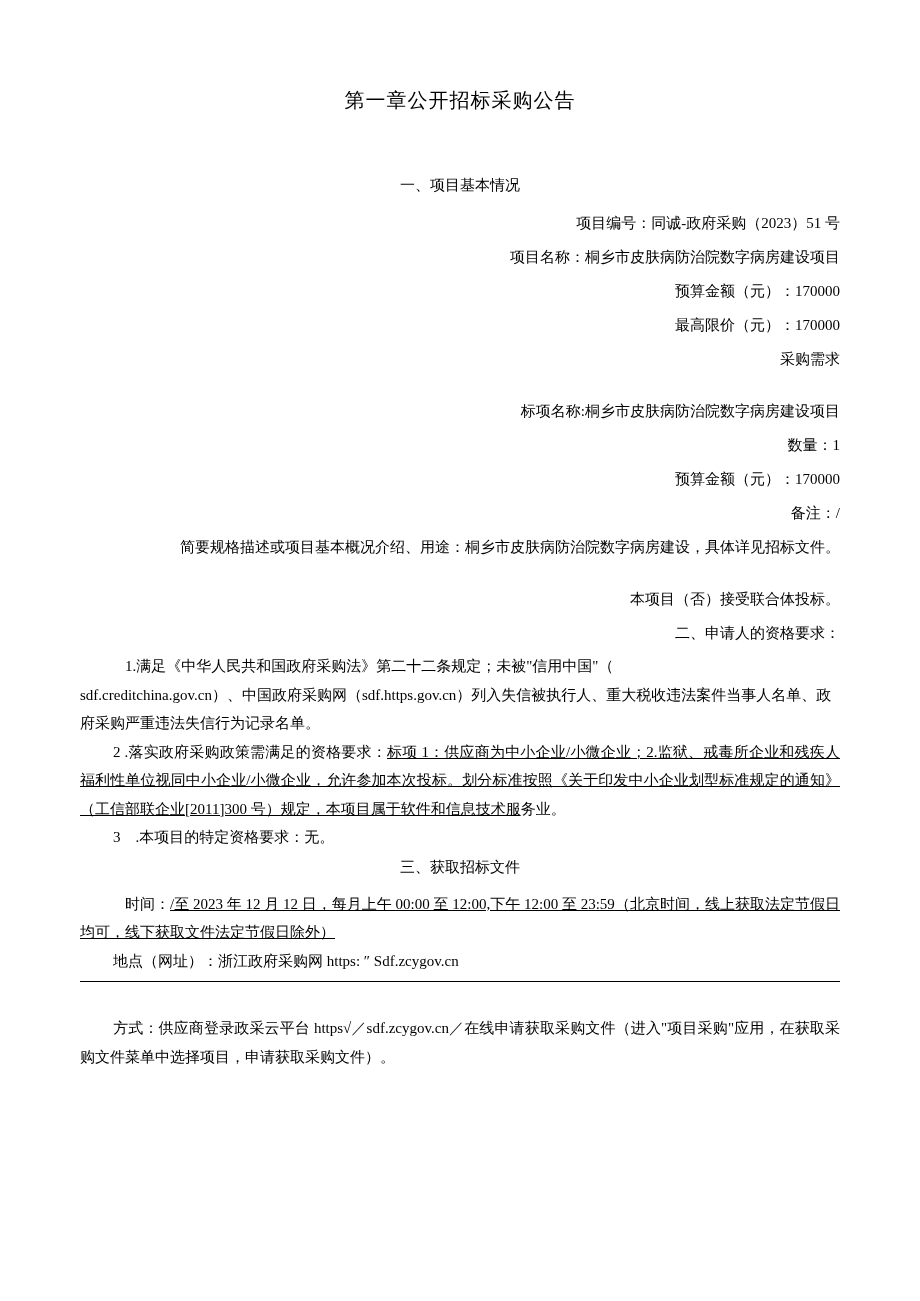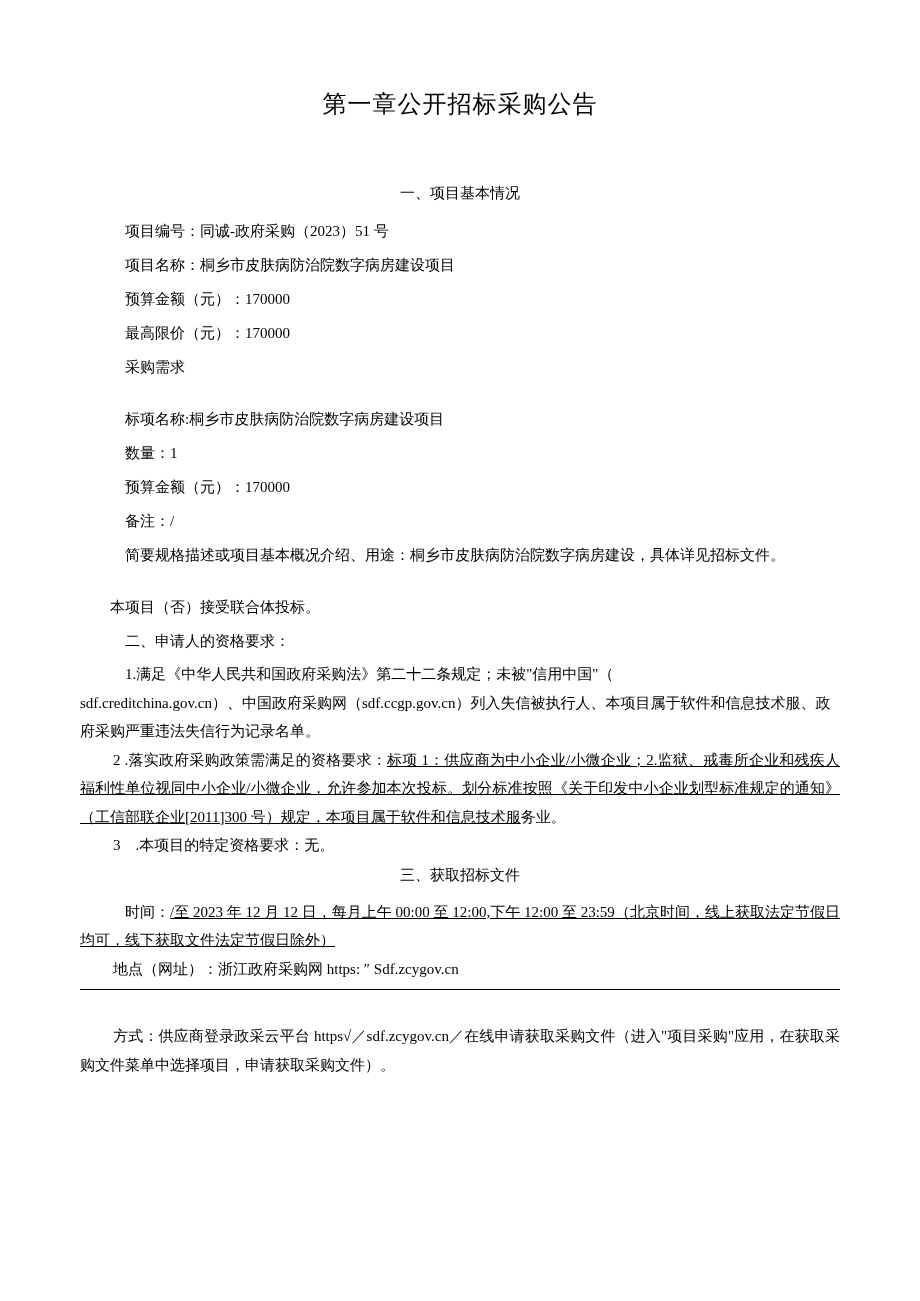--- a/index.html
+++ b/index.html
@@ -10,38 +10,39 @@
     width: 920px;
   }
   .page {
     padding: 80px 80px 40px 80px;
     color: #000;
     font-size: 15px;
     line-height: 2.0;
   }
   .title {
     text-align: center;
-    font-size: 24px;
+    font-size: 20px;
     font-family: "SimSun", "宋体", serif;
     margin-bottom: 50px;
     letter-spacing: 1px;
   }
   .section-h {
     margin-top: 0;
     margin-bottom: 8px;
     text-align: center;
   }
   .indent-1 {
     padding-left: 2em;
   }
   .indent-2 {
     padding-left: 3em;
   }
   .block {
     margin-bottom: 4px;
+    text-align: right;
   }
   .u {
     text-decoration: underline;
   }
   .hr-line {
     border: none;
     border-top: 1px solid #000;
     margin: 6px 0 6px 0;
   }
   .tight {
@@ -75,21 +76,21 @@
   <div class="indent-2 block">简要规格描述或项目基本概况介绍、用途：桐乡市皮肤病防治院数字病房建设，具体详见招标文件。</div>
 
   <div style="height:18px"></div>
 
   <div class="indent-1 block">本项目（否）接受联合体投标。</div>
 
   <div class="indent-2 block">二、申请人的资格要求：</div>
 
   <div class="tight">
     <span class="indent-2" style="display:inline-block"></span><span>1.满足《中华人民共和国政府采购法》第二十二条规定；未被"信用中国"（</span><br>
-    <span>sdf.creditchina.gov.cn）、中国政府采购网（sdf.ccgp.gov.cn）列入失信被执行人、本项目属于软件和信息技术服、政府采购严重违法失信行为记录名单。</span>
+    <span>sdf.creditchina.gov.cn）、中国政府采购网（sdf.https.gov.cn）列入失信被执行人、重大税收违法案件当事人名单、政府采购严重违法失信行为记录名单。</span>
   </div>
 
   <div class="tight" style="text-align:justify;">
     <span style="display:inline-block;width:2.2em"></span><span>2 .落实政府采购政策需满足的资格要求：</span><span class="u">标项 1：供应商为中小企业/小微企业；2.监狱、戒毒所企业和残疾人福利性单位视同中小企业/小微企业，允许参加本次投标。划分标准按照《关于印发中小企业划型标准规定的通知》（工信部联企业[2011]300 号）规定，本项目属于软件和信息技术服</span><span>务业。</span>
   </div>
 
   <div class="tight">
     <span style="display:inline-block;width:2.2em"></span><span>3 .本项目的特定资格要求：无。</span>
   </div>
 

